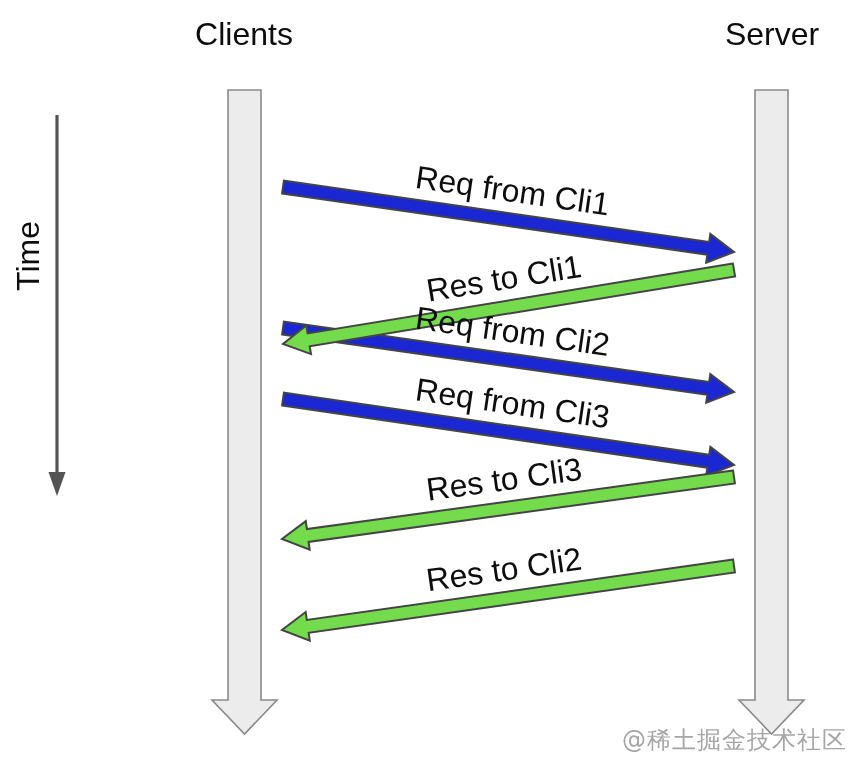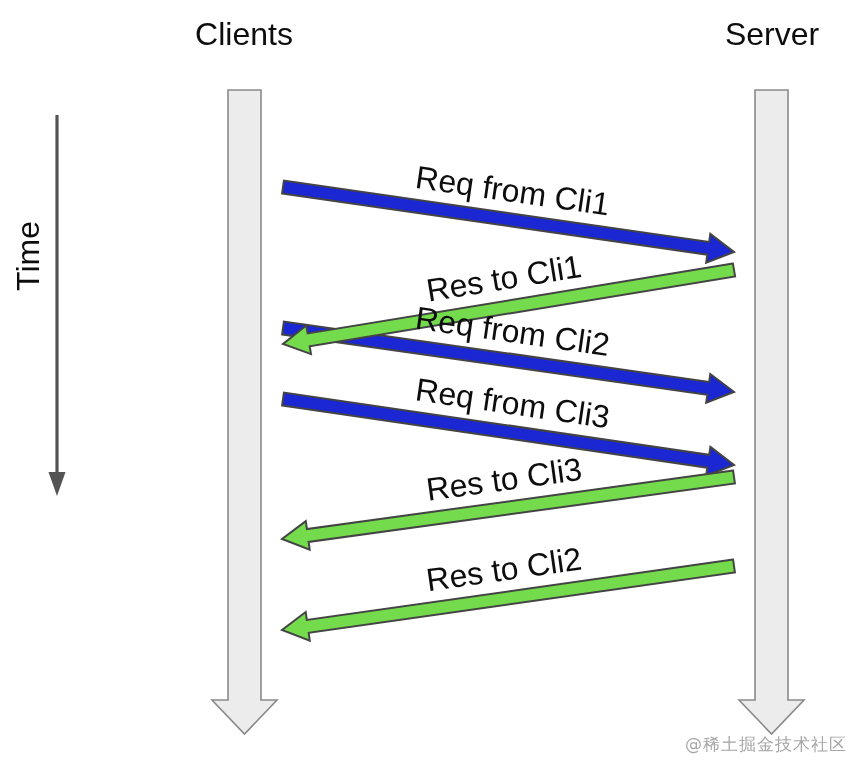--- a/index.html
+++ b/index.html
@@ -25,21 +25,21 @@
     font-size: 32px;
   }
   .msg-label {
     font-family: "Liberation Sans", sans-serif;
     font-size: 32px;
   }
   #watermark {
     position: absolute;
     right: 5px;
     bottom: 4px;
-    font-size: 17px;
+    font-size: 24px;
     letter-spacing: 1px;
     font-family: "DejaVu Sans", "Liberation Sans", sans-serif;
     user-select: none;
     margin-top: 24px;
   }
 </style>
 </head>
 <body>
 
 <div id="stage">

